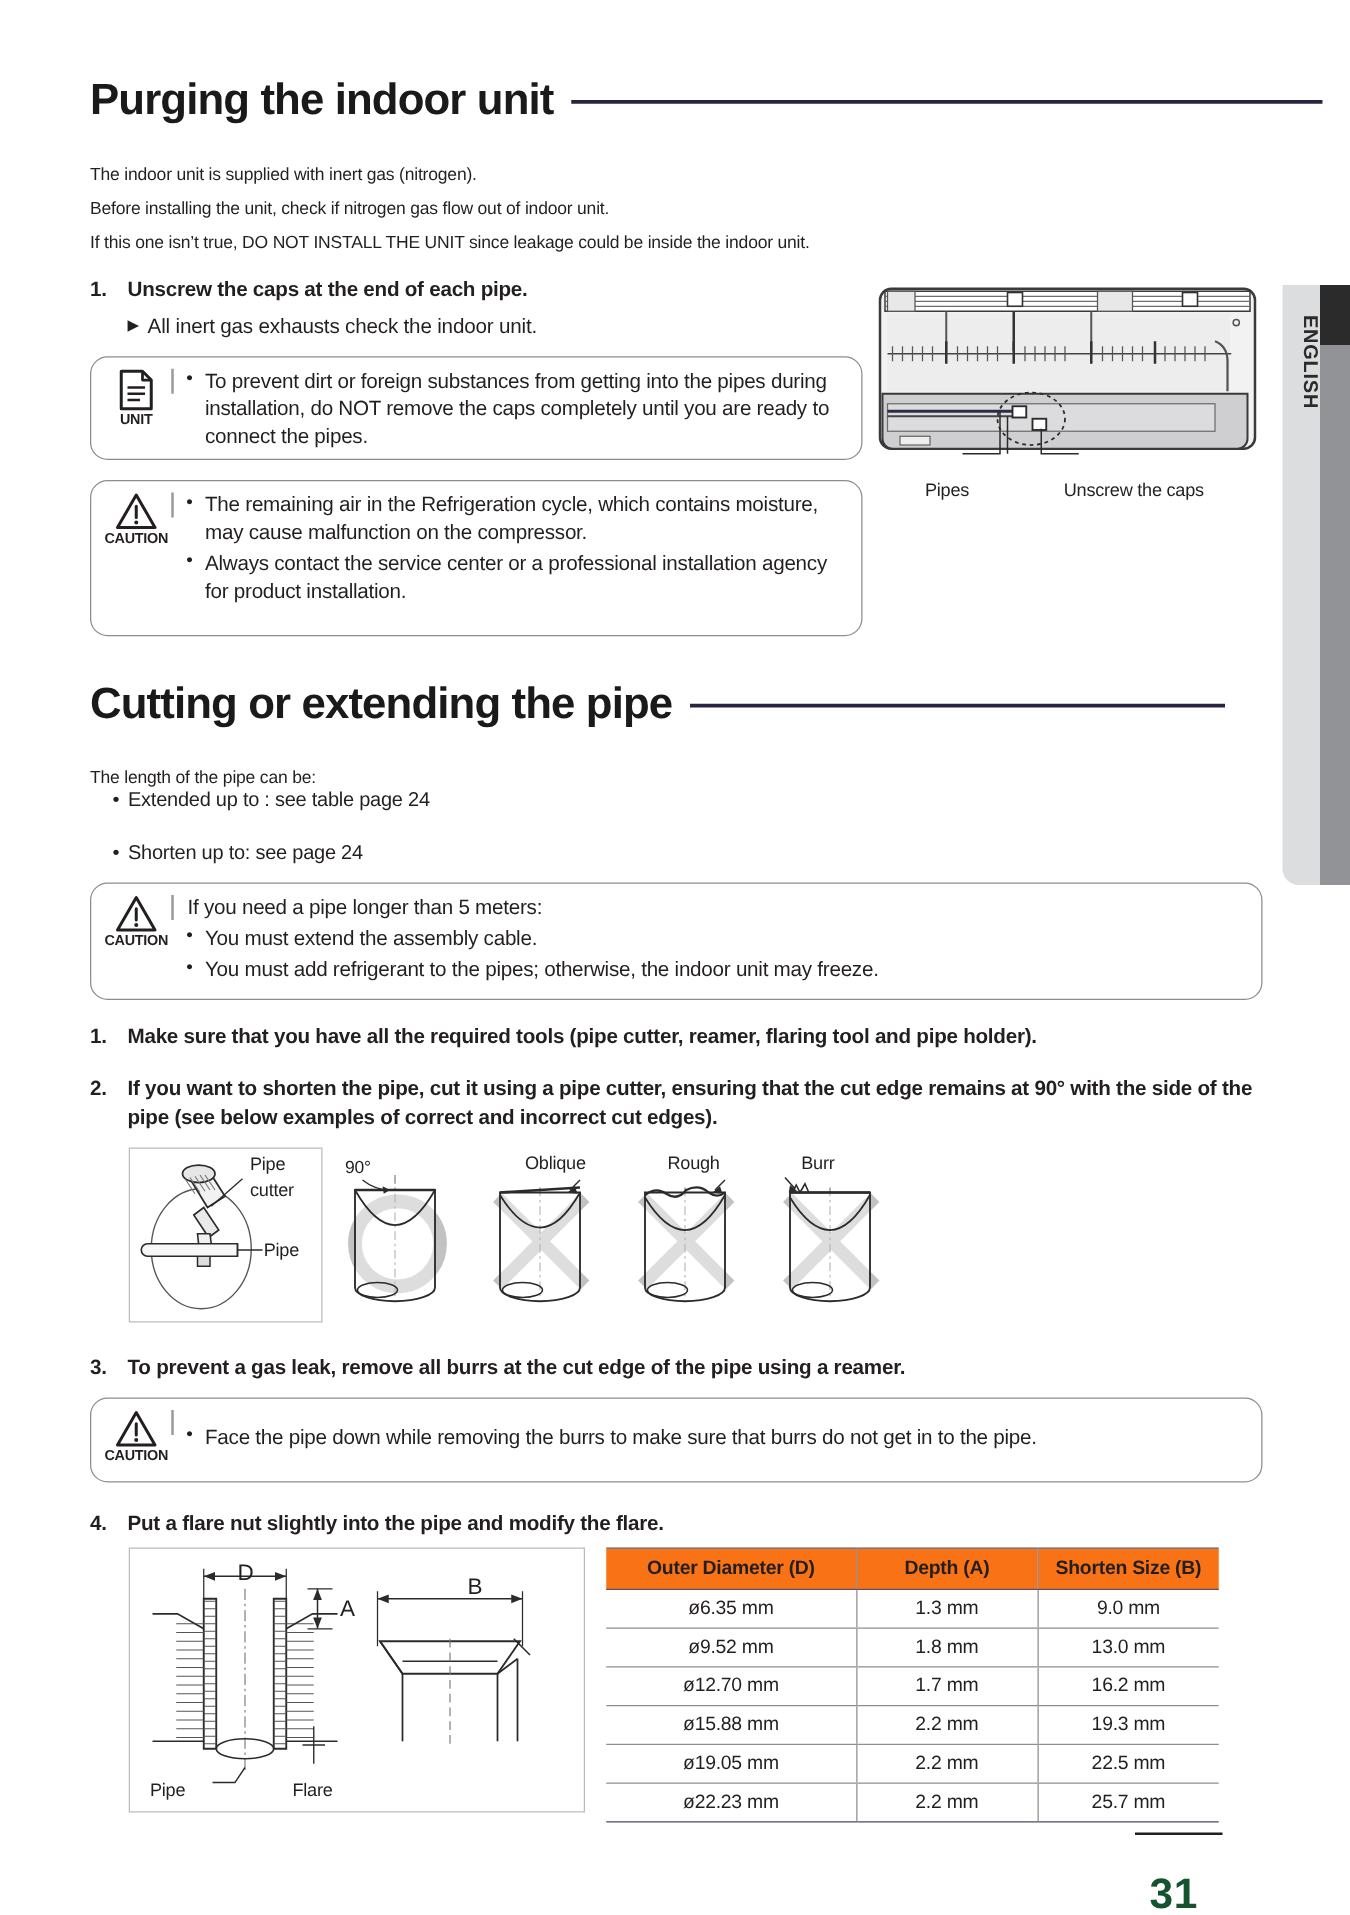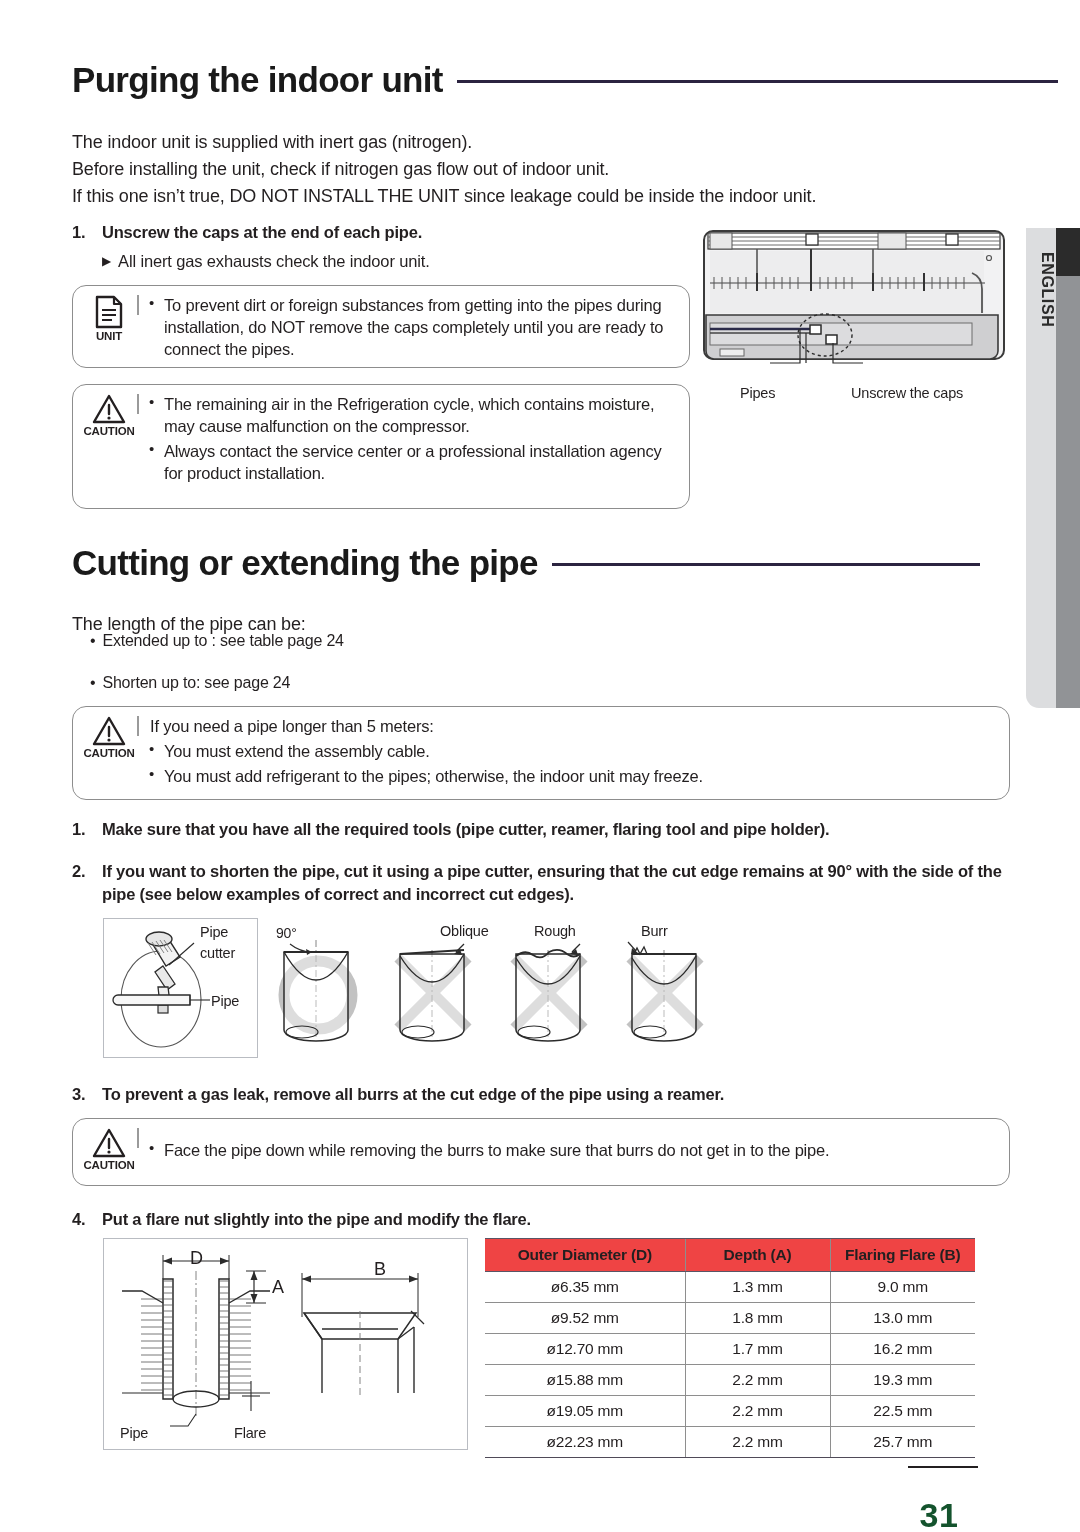--- a/index.html
+++ b/index.html
@@ -33,21 +33,21 @@
     color: #1a1a1a;
   }
   .sec-rule {
     height: 3px;
     background: #2b2340;
     margin-bottom: 14px;
   }
 
   .body-line {
     position: absolute;
-    font-size: 18px;
+    font-size: 14px;
     line-height: 1.25;
     letter-spacing: -0.15px;
     white-space: nowrap;
   }
 
   .num-item {
     position: absolute;
     font-size: 16.5px;
     letter-spacing: -0.2px;
     line-height: 1.42;
@@ -177,21 +177,21 @@
   
   #spec-table {
     position: absolute;
     left: 485px; top: 1238px;
     width: 490px;
     border-collapse: collapse;
     font-size: 15.5px;
     letter-spacing: -0.2px;
   }
   #spec-table th {
-    background: #ef4444;
+    background: #f97316;
     font-weight: bold;
     height: 33px;
     border-left: 1px solid #8e8e8e;
     border-top: 1.6px solid #5a5565;
     border-bottom: 1.4px solid #5a5565;
     text-align: center;
     color: #231f20;
   }
   #spec-table th:first-child { border-left: none; }
   #spec-table td {
@@ -433,21 +433,21 @@
     <circle cx="46" cy="55" r="34" fill="none" stroke="#c2c2c2" stroke-width="11"></circle>
     <line x1="44" y1="0" x2="44" y2="100" stroke="#777" stroke-width="0.9" stroke-dasharray="7,3,2,3"></line>
     <path d="M12 12 h64 v78 a32 11 0 0 1 -64 0 z" fill="#ffffff" fill-opacity="0.45" stroke="#2b2b2b" stroke-width="1.5"></path>
     <line x1="12" y1="12" x2="76" y2="12" stroke="#2b2b2b" stroke-width="2"></line>
     <path d="M12 12 q16 28 32 28 q16 0 32 -28" fill="none" stroke="#2b2b2b" stroke-width="1.4"></path>
     <ellipse cx="30" cy="92" rx="16" ry="6" fill="none" stroke="#2b2b2b" stroke-width="1.2"></ellipse>
     <path d="M18 4 q10 8 22 8" fill="none" stroke="#2b2b2b" stroke-width="1.1"></path>
     <path d="M40 12 l-6 -3 l1 6 z" fill="#2b2b2b"></path>
   </svg>
 
-  <div class="fig-label" style="left:440px; top:923px;">Oblique</div>
+  <div class="fig-label" style="left:420px; top:923px;">Oblique</div>
   <svg style="position:absolute; left:388px; top:940px;" width="90" height="110" viewBox="0 0 90 110">
     <g stroke="#c2c2c2" stroke-width="10">
       <line x1="10" y1="18" x2="80" y2="88"></line>
         <line x1="80" y1="18" x2="10" y2="88"></line>
     </g>
     <line x1="44" y1="10" x2="44" y2="100" stroke="#777" stroke-width="0.9" stroke-dasharray="7,3,2,3"></line>
     <path d="M12 14 h64 v76 a32 11 0 0 1 -64 0 z" fill="#ffffff" fill-opacity="0.45" stroke="#2b2b2b" stroke-width="1.5"></path>
     <line x1="12" y1="14" x2="76" y2="10" stroke="#2b2b2b" stroke-width="2"></line>
     <path d="M12 16 q16 26 32 26 q16 0 32 -28" fill="none" stroke="#2b2b2b" stroke-width="1.4"></path>
     <ellipse cx="30" cy="92" rx="16" ry="6" fill="none" stroke="#2b2b2b" stroke-width="1.2"></ellipse>
@@ -636,21 +636,21 @@
   <div class="fig-label" style="left:272px; top:1277px; font-size:18px; font-weight:500;">A</div>
   <div class="fig-label" style="left:374px; top:1259px; font-size:18px; font-weight:500;">B</div>
   <div class="fig-label" style="left:120px; top:1425px;">Pipe</div>
   <div class="fig-label" style="left:234px; top:1425px;">Flare</div>
 
   <table id="spec-table">
     <thead>
       <tr>
         <th style="width:200px;">Outer Diameter (D)</th>
         <th style="width:145px;">Depth (A)</th>
-        <th style="width:145px;">Flaring Flare (B)</th>
+        <th style="width:145px;">Shorten Size (B)</th>
       </tr>
     </thead>
     <tbody>
       <tr>
         <td>ø6.35 mm</td>
         <td>1.3 mm</td>
         <td>9.0 mm</td>
       </tr>
       <tr>
         <td>ø9.52 mm</td>

